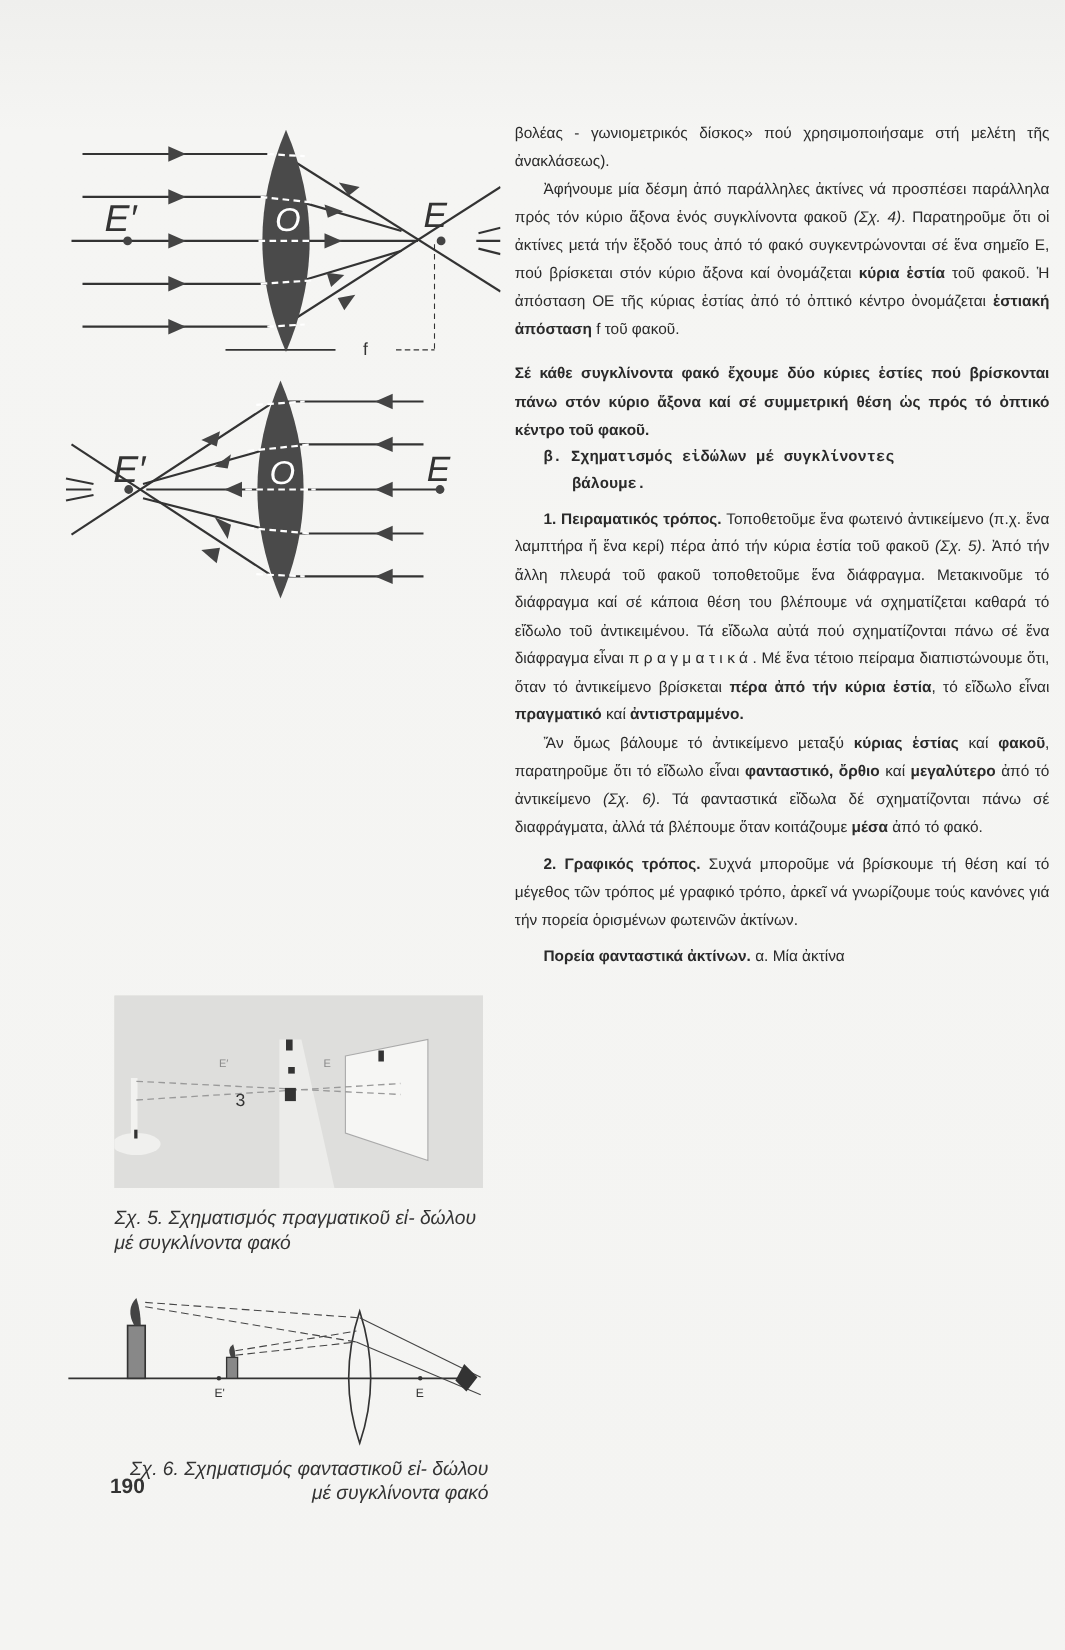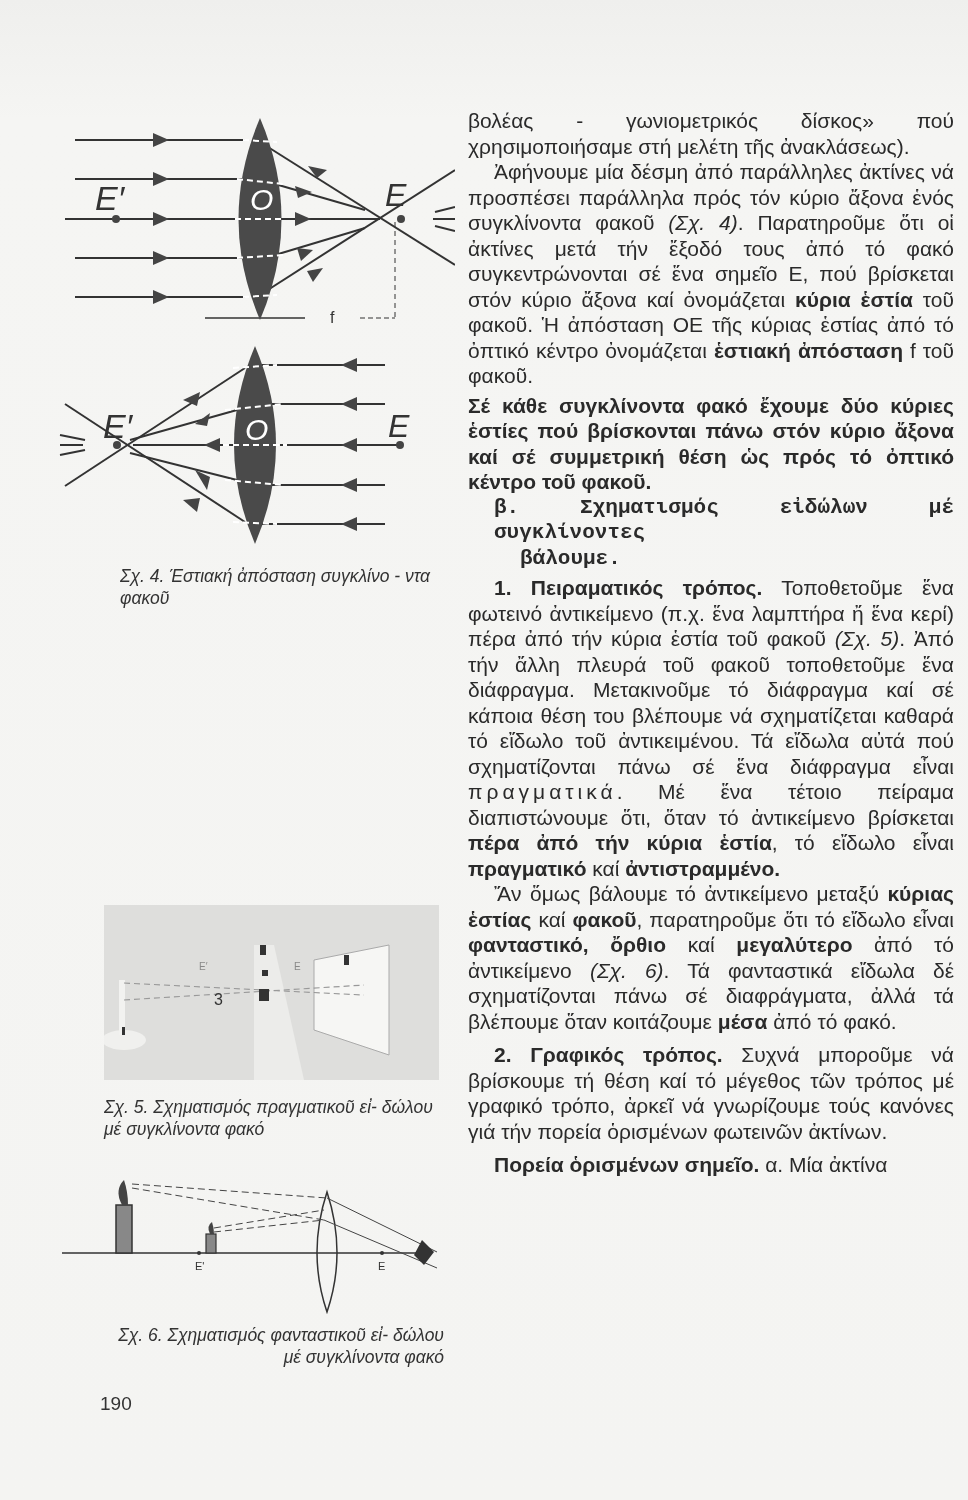--- a/index.html
+++ b/index.html
@@ -1,31 +1,31 @@
 <!DOCTYPE html>
 <html><head>
 <meta charset="utf-8">
 <style>
   html, body { margin:0; padding:0; }
   body { width:968px; height:1500px; background:#f3f3f1; position:relative; overflow:hidden;
          font-family:"Liberation Sans", sans-serif; color:#2a2a2a; }
   .page { position:absolute; left:0; top:0; width:968px; height:1500px;
           background:linear-gradient(#efefed,#f5f5f3 8%,#f4f4f2); }
-  .right-col { position:absolute; left:468px; top:108px; width:486px; font-size:21px; line-height:25.5px; }
+  .right-col { position:absolute; left:468px; top:108px; width:486px; font-size:14px; line-height:25.5px; }
   .right-col p { margin:0; text-align:justify; }
   .indent { text-indent:26px; }
   .bold { font-weight:bold;margin-top:32px; }
   .ital { font-style:italic; }
   .spaced { letter-spacing:4px; }
   .rule-block { font-weight:bold; margin:0; }
   .subhead { font-weight:bold; padding-left:26px; text-indent:0;font-family:Liberation Mono, monospace; }
   .subhead .cont { display:block; padding-left:26px; }
   .caption { position:absolute; font-style:italic; font-size:17.5px; line-height:22px; color:#333; }
   .fig { position:absolute; }
-  .pagenum { position:absolute; left:100px; top:1393px; font-size:19px; color:#333; }
+  .pagenum { position:absolute; left:100px; top:1341px; font-size:19px; color:#333;font-weight:bold; }
   .photo { position:absolute; left:104px; top:905px; width:335px; height:175px; background:#dcdcda; }
 </style>
 </head>
 <body>
 
 <div class="page">
 
   <svg class="fig" style="left:55px;top:110px" width="400" height="215" viewBox="0 0 400 215">
     <g stroke="#333" stroke-width="2" fill="none">
       <line x1="10" y1="109" x2="325" y2="109"></line>
@@ -108,21 +108,20 @@
       <polygon points="155,137 152,150 140,130"></polygon>
       <polygon points="145,158 142,172 128,160"></polygon>
       <circle cx="62" cy="105" r="4"></circle>
       <circle cx="345" cy="105" r="4"></circle>
     </g>
     <text x="48" y="98" font-size="34" font-style="italic" fill="#333" font-family="Liberation Sans, sans-serif">E′</text>
     <text x="190" y="100" font-size="30" font-style="italic" fill="#fff" font-family="Liberation Sans, sans-serif">O</text>
     <text x="333" y="97" font-size="32" font-style="italic" fill="#333" font-family="Liberation Sans, sans-serif">E</text>
   </svg>
 
-  <div class="caption" style="left:120px;top:565px;width:320px;">Σχ. 4. Έστιακή ἀπόσταση συγκλίνο - ντα φακοῦ</div>
 
   <div class="photo">
     <svg width="335" height="175" viewBox="0 0 335 175">
       <rect x="0" y="0" width="335" height="175" fill="#dededc"></rect>
       <path d="M150 40 L170 40 L200 175 L150 175 Z" fill="#ececea"></path>
       <ellipse cx="20" cy="135" rx="22" ry="10" fill="#f0f0ee"></ellipse>
       <rect x="15" y="75" width="6" height="55" fill="#f2f2f0"></rect>
       <polygon points="210,55 285,40 285,150 210,125" fill="#f6f6f4" stroke="#aaa" stroke-width="1"></polygon>
       <g stroke="#999" stroke-width="1.2" stroke-dasharray="6 4" fill="none">
         <line x1="20" y1="78" x2="260" y2="90"></line>
@@ -165,20 +164,20 @@
     <text x="316" y="110" font-size="11" fill="#333" font-family="Liberation Sans, sans-serif">E</text>
   </svg>
 
   <div class="caption" style="left:104px;top:1324px;width:340px;text-align:right;">Σχ. 6. Σχηματισμός φανταστικοῦ εἰ- δώλου μέ συγκλίνοντα φακό</div>
 
   <div class="pagenum">190</div>
 
   <div class="right-col">
     <p>βολέας - γωνιομετρικός δίσκος» πού χρησιμοποιήσαμε στή μελέτη τῆς ἀνακλάσεως).</p>
     <p class="indent"><span>Ἀφήνουμε μία δέσμη ἀπό παράλληλες ἀκτίνες νά προσπέσει παράλληλα πρός τόν κύριο ἄξονα ἑνός συγκλίνοντα φακοῦ </span><span class="ital">(Σχ. 4)</span><span>. Παρατηροῦμε ὅτι οἱ ἀκτίνες μετά τήν ἔξοδό τους ἀπό τό φακό συγκεντρώνονται σέ ἕνα σημεῖο Ε, πού βρίσκεται στόν κύριο ἄξονα καί ὀνομάζεται </span><span class="bold">κύρια ἑστία</span><span> τοῦ φακοῦ. Ἡ ἀπόσταση ΟΕ τῆς κύριας ἑστίας ἀπό τό ὀπτικό κέντρο ὀνομάζεται </span><span class="bold">ἑστιακή ἀπόσταση</span><span> f τοῦ φακοῦ.</span></p>
-    <p class="rule-block" style="margin-top:4px">Σέ κάθε συγκλίνοντα φακό ἔχουμε δύο κύριες ἑστίες πού βρίσκονται πάνω στόν κύριο ἄξονα καί σέ συμμετρική θέση ὡς πρός τό ὀπτικό κέντρο τοῦ φακοῦ.</p>
+    <p class="rule-block" style="margin-top:15px">Σέ κάθε συγκλίνοντα φακό ἔχουμε δύο κύριες ἑστίες πού βρίσκονται πάνω στόν κύριο ἄξονα καί σέ συμμετρική θέση ὡς πρός τό ὀπτικό κέντρο τοῦ φακοῦ.</p>
     <p class="subhead"><span>β. Σχηματισμός εἰδώλων μέ συγκλίνοντες</span><span class="cont">βάλουμε.</span></p>
     <p class="indent" style="margin-top:4px"><span class="bold">1. Πειραματικός τρόπος.</span><span> Τοποθετοῦμε ἕνα φωτεινό ἀντικείμενο (π.χ. ἕνα λαμπτήρα ἤ ἕνα κερί) πέρα ἀπό τήν κύρια ἑστία τοῦ φακοῦ </span><span class="ital">(Σχ. 5)</span><span>. Ἀπό τήν ἄλλη πλευρά τοῦ φακοῦ τοποθετοῦμε ἕνα διάφραγμα. Μετακινοῦμε τό διάφραγμα καί σέ κάποια θέση του βλέπουμε νά σχηματίζεται καθαρά τό εἴδωλο τοῦ ἀντικειμένου. Τά εἴδωλα αὐτά πού σχηματίζονται πάνω σέ ἕνα διάφραγμα εἶναι </span><span class="spaced">πραγματικά</span><span>. Μέ ἕνα τέτοιο πείραμα διαπιστώνουμε ὅτι, ὅταν τό ἀντικείμενο βρίσκεται </span><span class="bold">πέρα ἀπό τήν κύρια ἑστία</span><span>, τό εἴδωλο εἶναι </span><span class="bold">πραγματικό</span><span> καί </span><span class="bold">ἀντιστραμμένο.</span></p>
     <p class="indent"><span>Ἄν ὅμως βάλουμε τό ἀντικείμενο μεταξύ </span><span class="bold">κύριας ἑστίας</span><span> καί </span><span class="bold">φακοῦ</span><span>, παρατηροῦμε ὅτι τό εἴδωλο εἶναι </span><span class="bold">φανταστικό, ὄρθιο</span><span> καί </span><span class="bold">μεγαλύτερο</span><span> ἀπό τό ἀντικείμενο </span><span class="ital">(Σχ. 6)</span><span>. Τά φανταστικά εἴδωλα δέ σχηματίζονται πάνω σέ διαφράγματα, ἀλλά τά βλέπουμε ὅταν κοιτάζουμε </span><span class="bold">μέσα</span><span> ἀπό τό φακό.</span></p>
     <p class="indent" style="margin-top:8px"><span class="bold">2. Γραφικός τρόπος.</span><span> Συχνά μποροῦμε νά βρίσκουμε τή θέση καί τό μέγεθος τῶν τρόπος μέ γραφικό τρόπο, ἀρκεῖ νά γνωρίζουμε τούς κανόνες γιά τήν πορεία ὁρισμένων φωτεινῶν ἀκτίνων.</span></p>
-    <p class="indent" style="margin-top:8px"><span class="bold">Πορεία ὁρισμένων σημεῖο.</span><span> α. Μία ἀκτίνα</span></p>
+    <p class="indent" style="margin-top:8px"><span class="bold">Πορεία φανταστικά ἀκτίνων.</span><span> α. Μία ἀκτίνα</span></p>
   </div>
 </div>
 
 </body></html>

